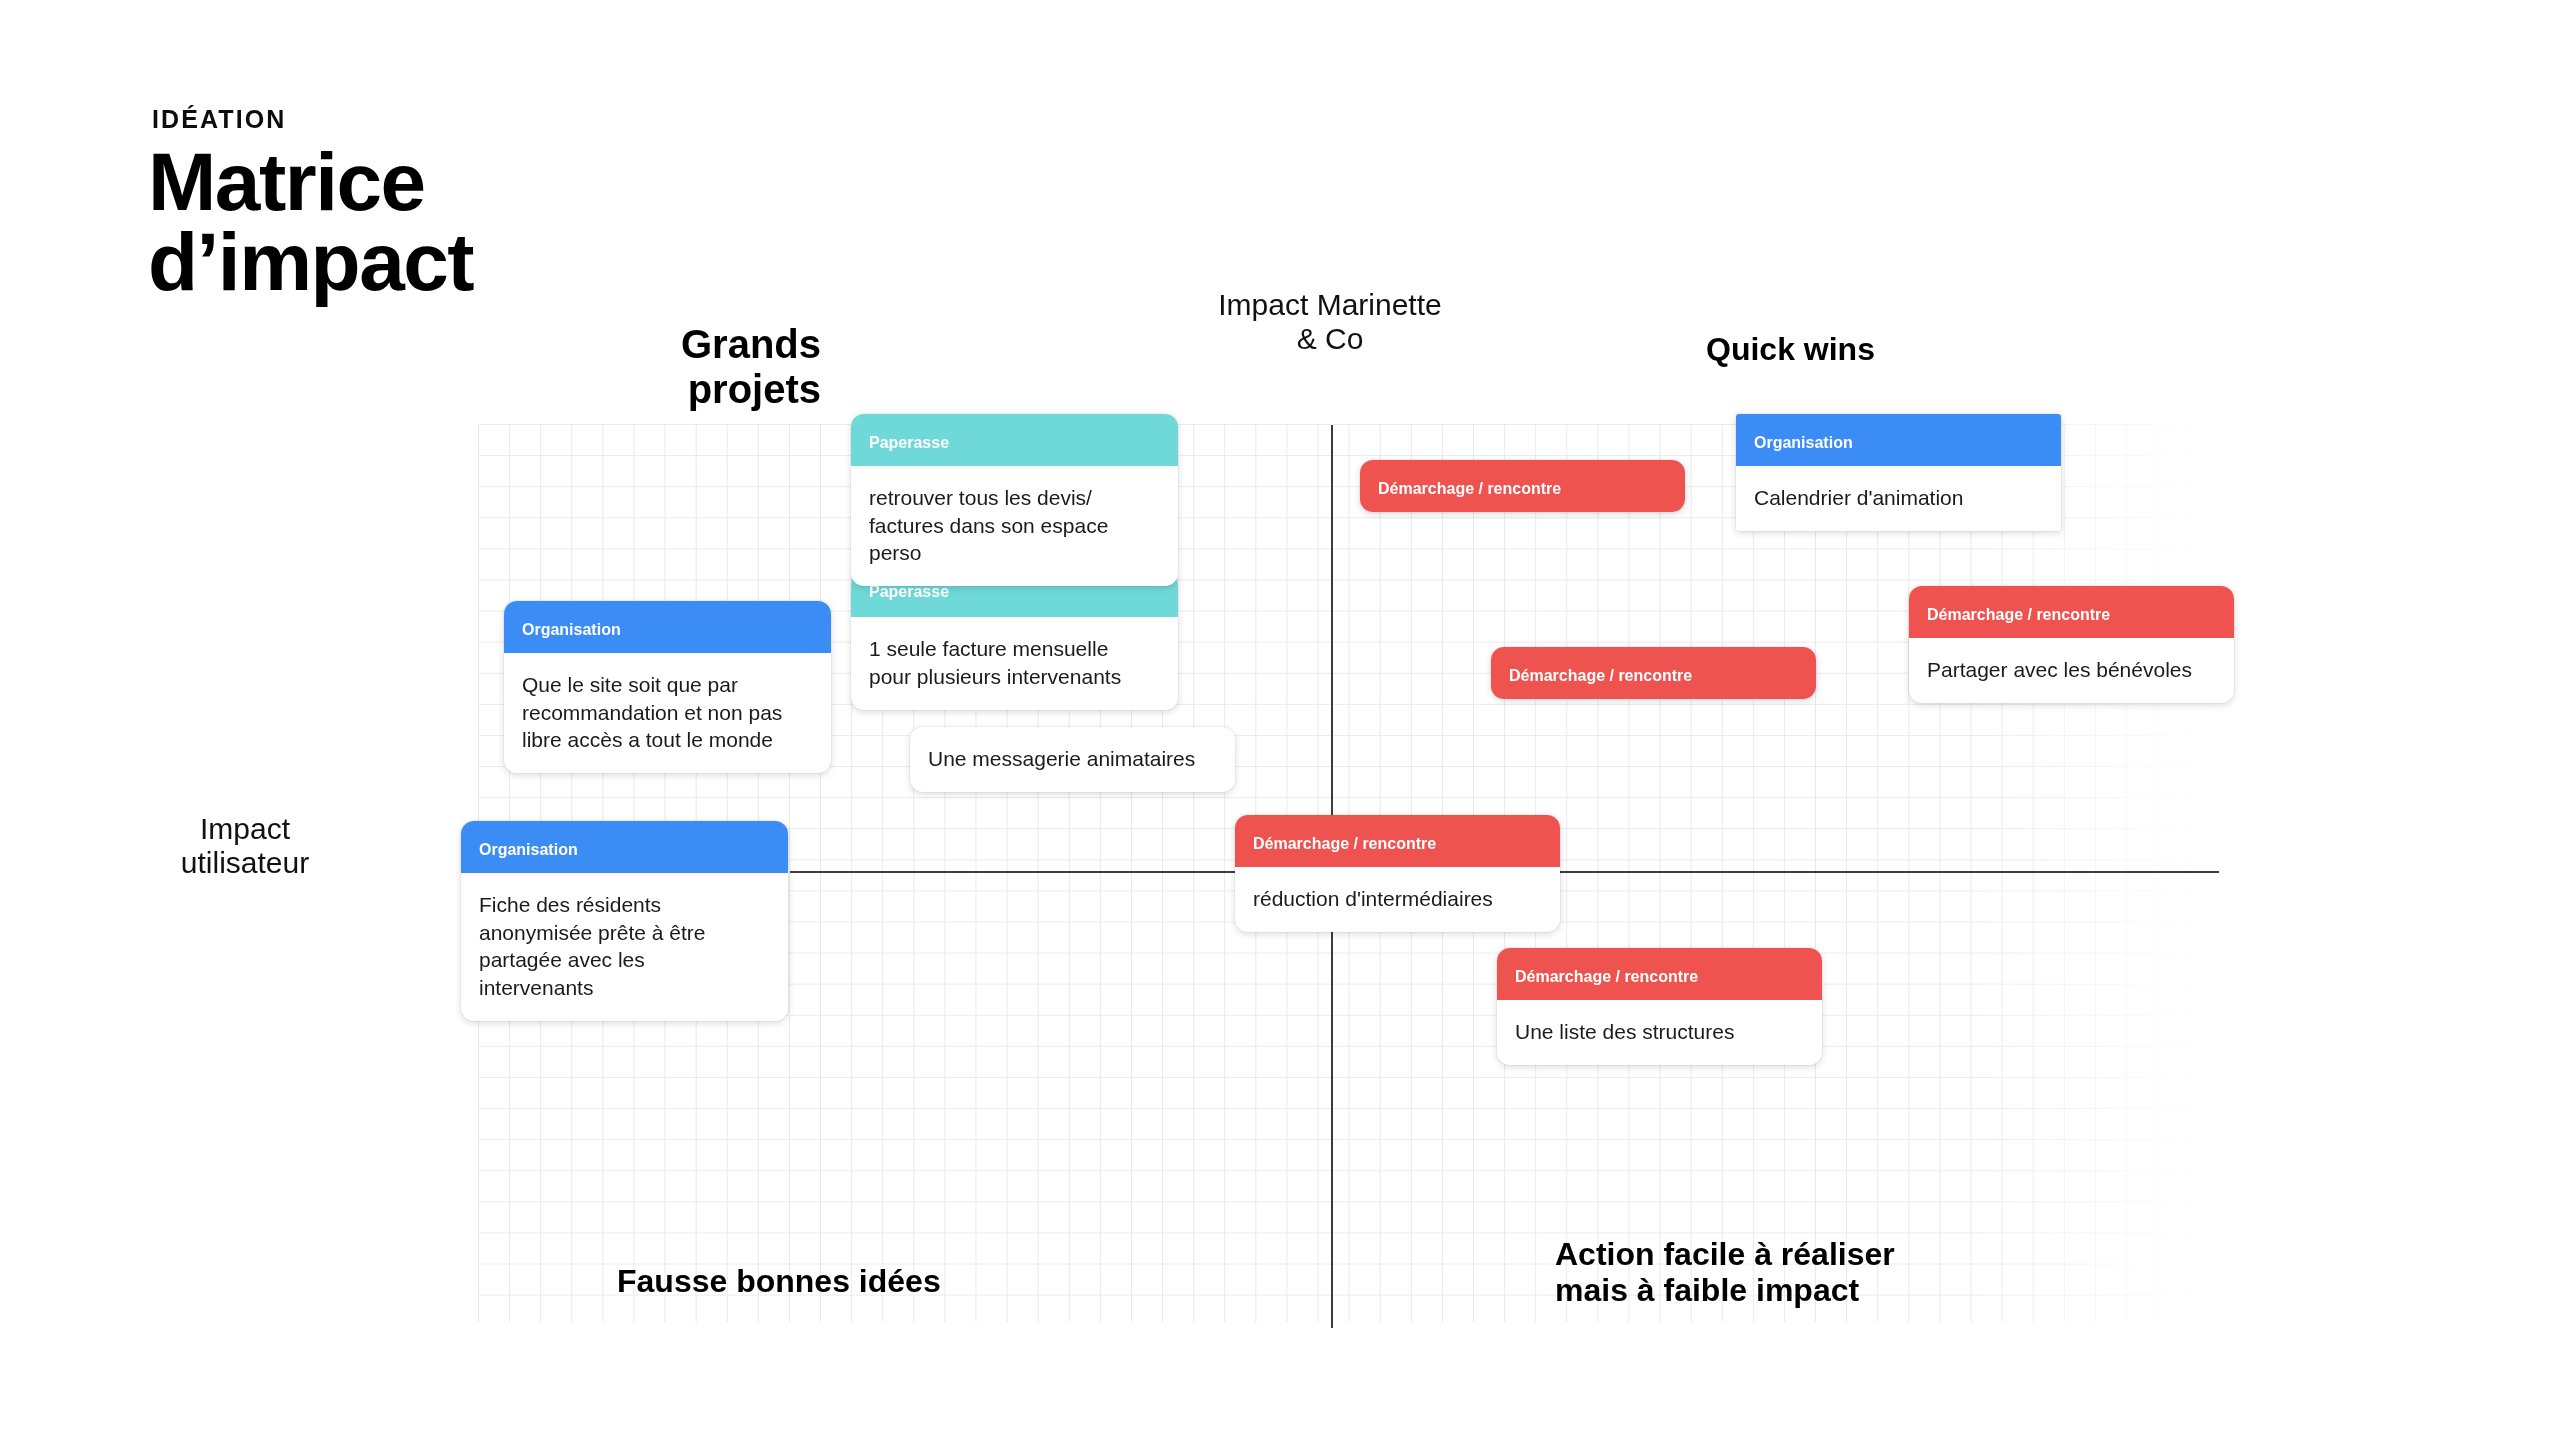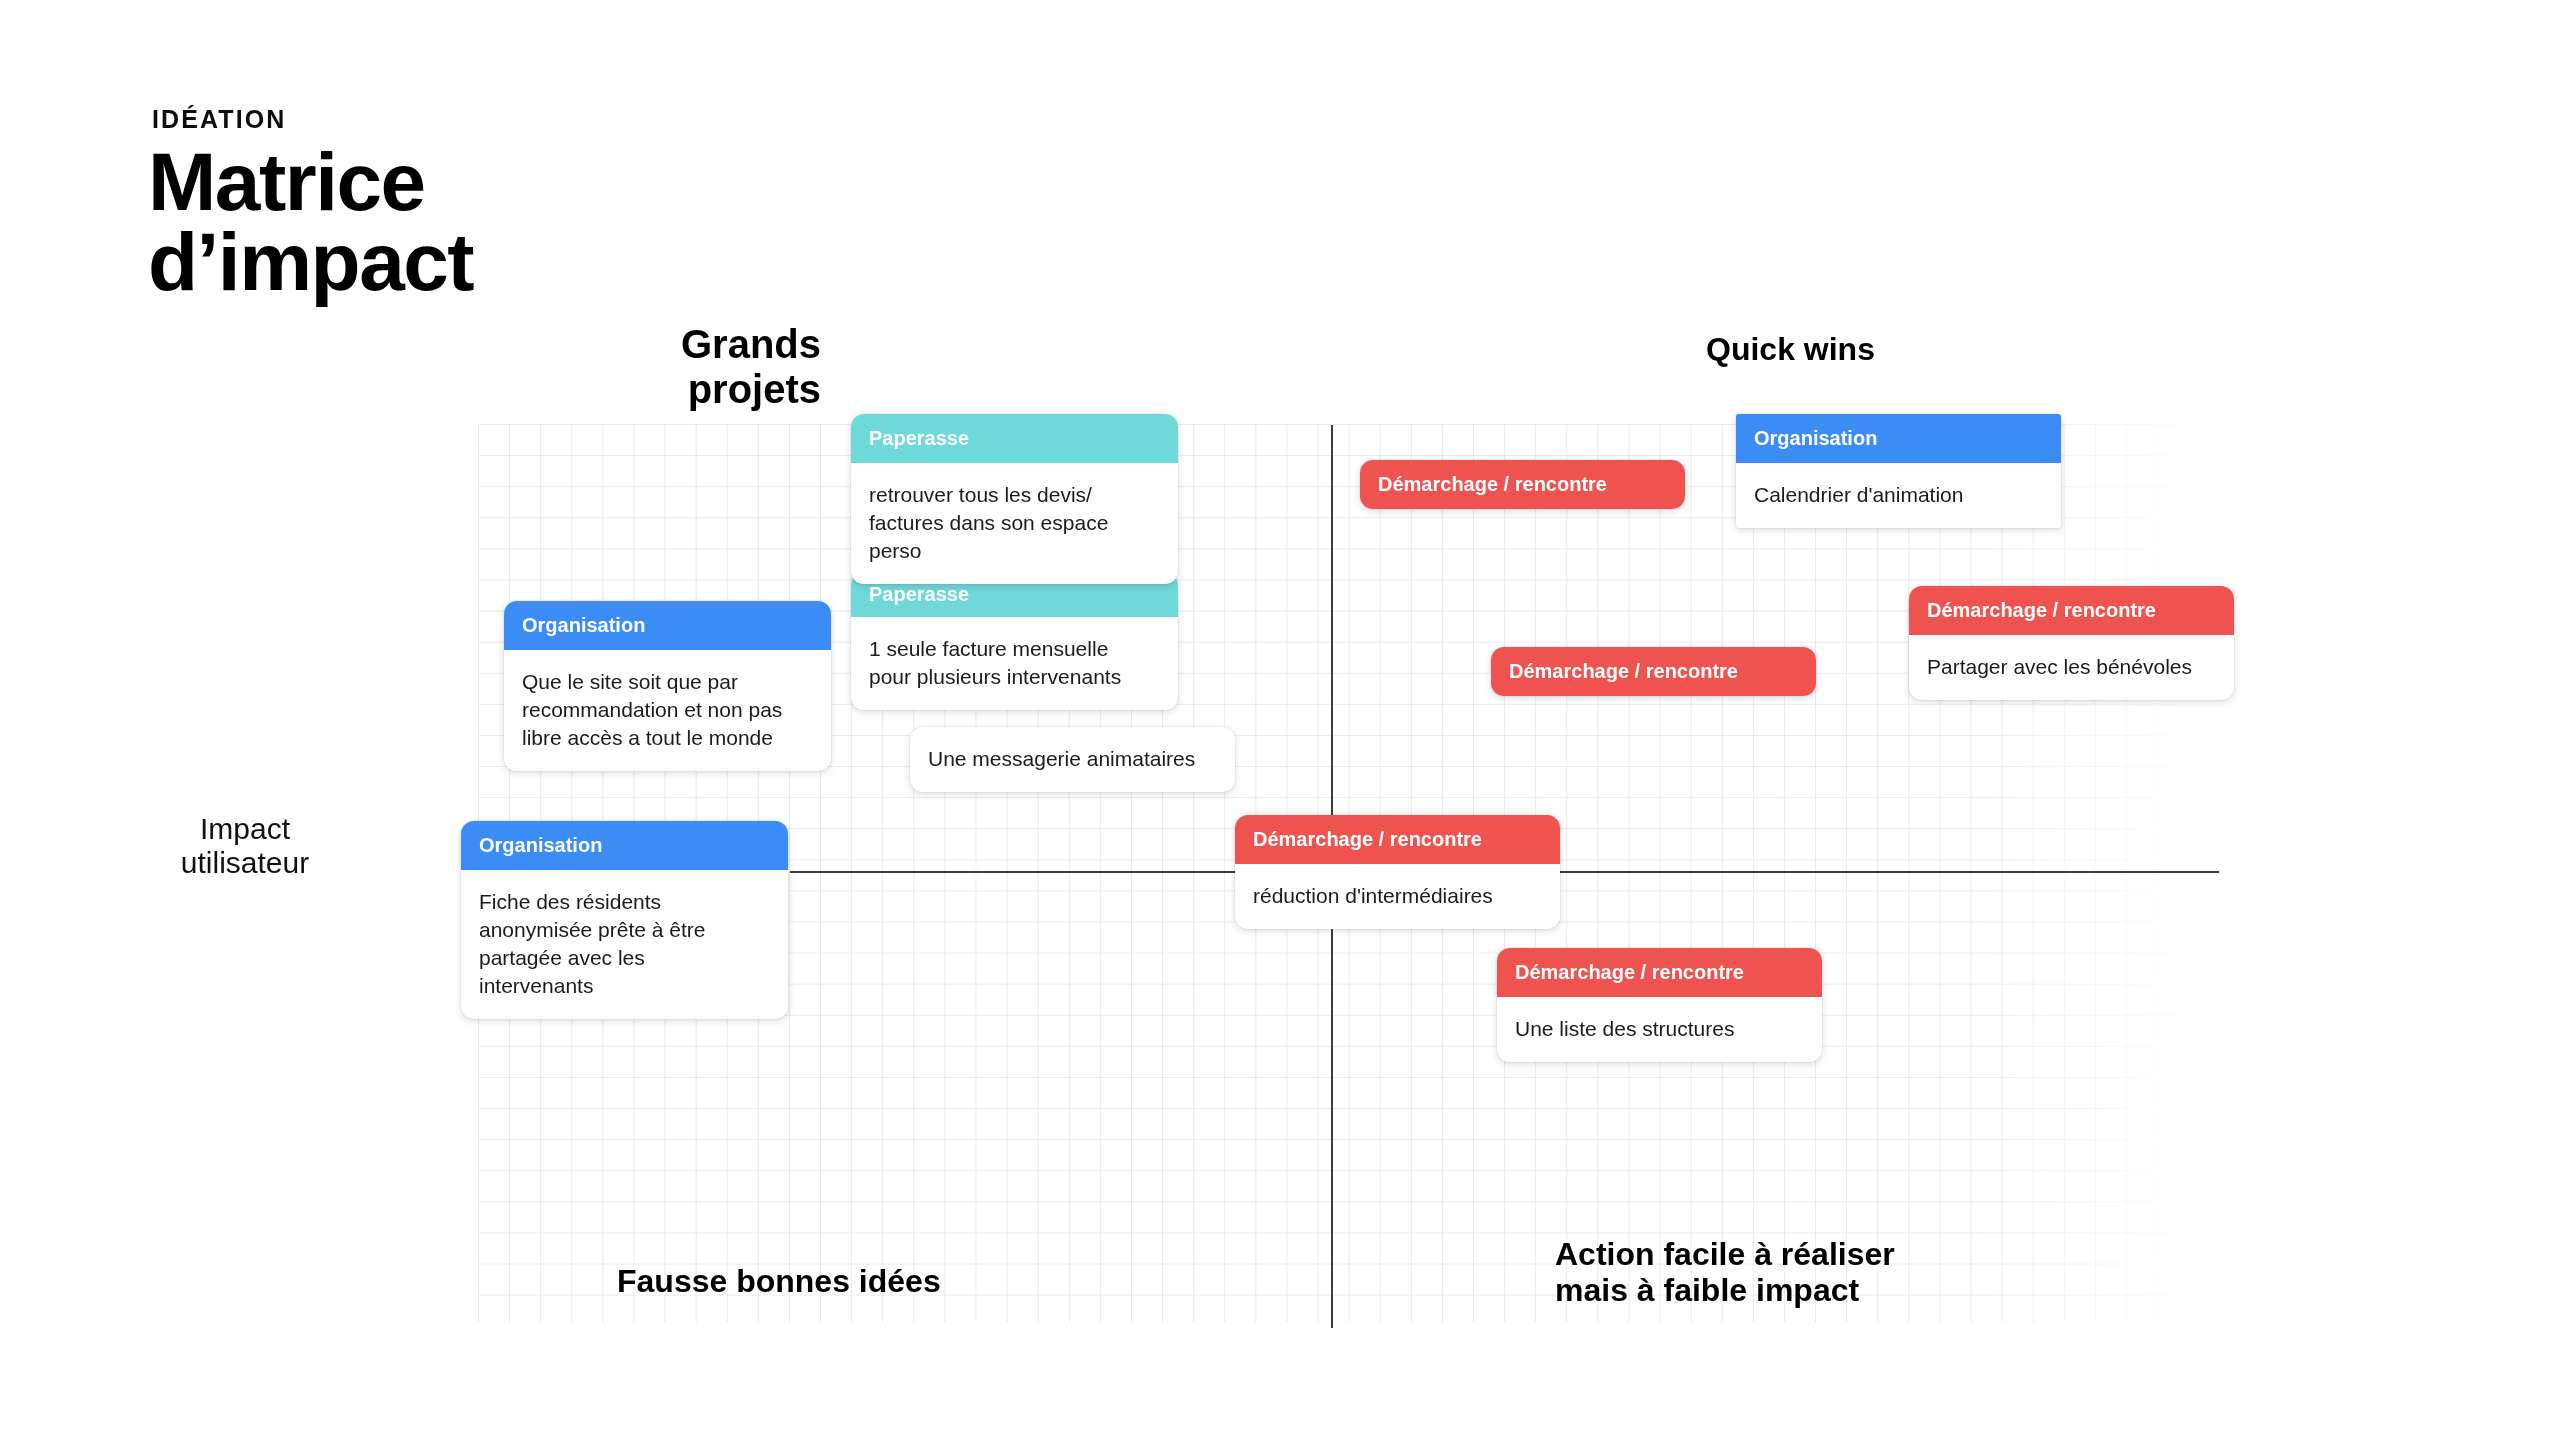--- a/index.html
+++ b/index.html
@@ -66,22 +66,22 @@
 
   
   .card {
     position: absolute;
     background: #ffffff;
     border-radius: 13px;
     box-shadow: 0 2px 7px rgba(40,40,50,.17), 0 0 0 1px rgba(0,0,0,.035);
     overflow: hidden;
   }
   .card .chead {
-    font-size: 20px; font-weight: 700; color: #fff;
-    padding: 13px 18px 14px 18px;
+    font-size: 16px; font-weight: 700; color: #fff;
+    padding: 20px 18px 14px 18px;
     line-height: 1.1;
   }
   .card .cbody {
     font-size: 21px; color: #1b1b1b; line-height: 1.33;
     padding: 18px 18px 19px 18px;
     white-space: pre-line;
   }
   .card.sq { border-radius: 3px; }
 </style>
 </head>
@@ -90,20 +90,22 @@
 <div id="stage">
 
   <div class="eyebrow">IDÉATION</div>
   <div class="bigtitle">Matrice
 d’impact</div>
 
   <div id="grid"></div>
   <div class="axis-h"></div>
   <div class="axis-v"></div>
 
+  <div class="axis-label lbl-top">Impact Marinette
+&amp; Co</div>
   <div class="axis-label lbl-left">Impact
 utilisateur</div>
 
   <div class="q-label q-grands">Grands
 projets</div>
   <div class="q-label q-quick">Quick wins</div>
   <div class="q-label q-fausse">Fausse bonnes idées</div>
   <div class="q-label q-action">Action facile à réaliser
 mais à faible impact</div>
 

